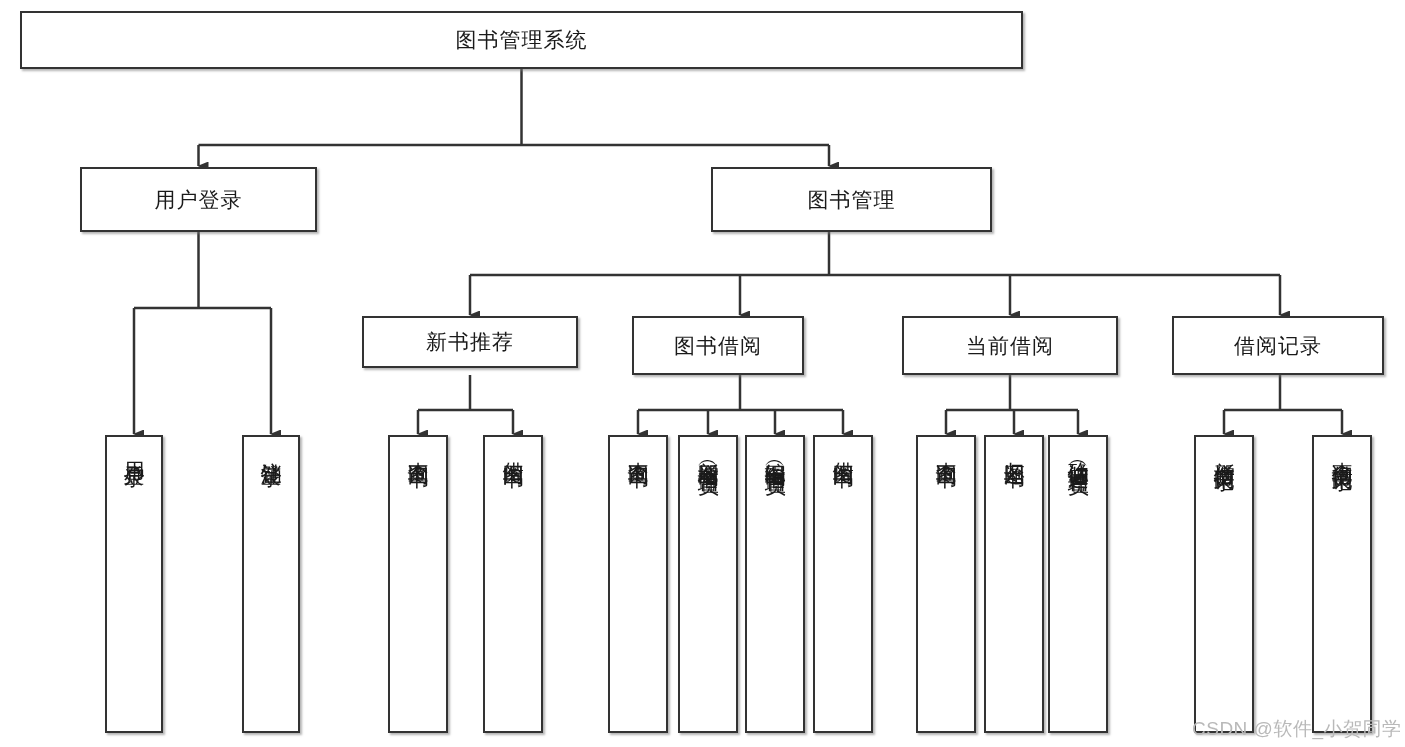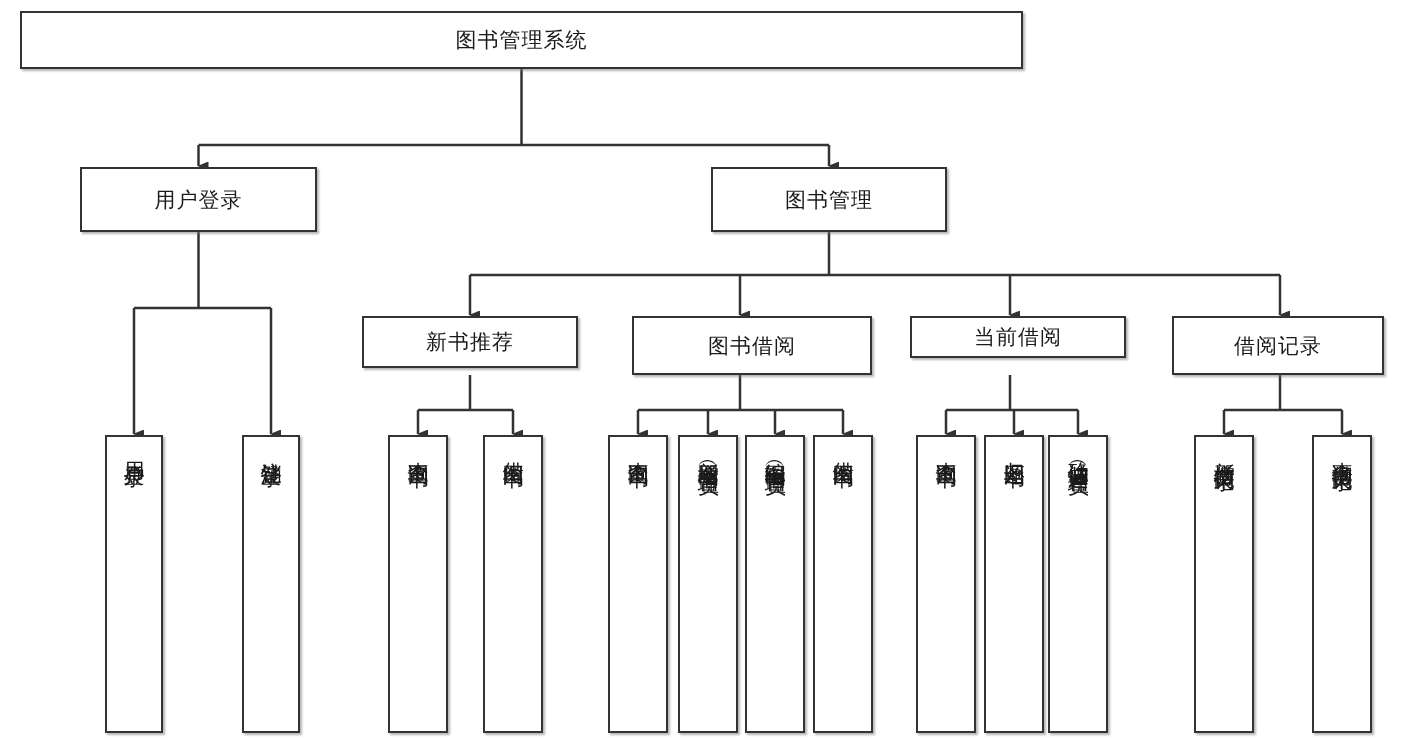--- a/index.html
+++ b/index.html
@@ -113,30 +113,30 @@
       </g>
   </svg>
 
   <div id="nodes-layer">
       <div class="node-box node-horiz" style="left: 20px; top: 11px; width: 1003px; height: 58px;">
         <span class="node-label">图书管理系统</span>
       </div>
       <div class="node-box node-horiz" style="left: 80px; top: 167px; width: 237px; height: 65px;">
         <span class="node-label">用户登录</span>
       </div>
-      <div class="node-box node-horiz" style="left: 711px; top: 167px; width: 236px; height: 65px;">
+      <div class="node-box node-horiz" style="left: 711px; top: 167px; width: 281px; height: 65px;">
         <span class="node-label">图书管理</span>
       </div>
       <div class="node-box node-horiz" style="left: 362px; top: 316px; width: 216px; height: 52px;">
         <span class="node-label">新书推荐</span>
       </div>
-      <div class="node-box node-horiz" style="left: 632px; top: 316px; width: 240px; height: 59px;">
+      <div class="node-box node-horiz" style="left: 632px; top: 316px; width: 172px; height: 59px;">
         <span class="node-label">图书借阅</span>
       </div>
-      <div class="node-box node-horiz" style="left: 902px; top: 316px; width: 216px; height: 42px; margin-left: 8px;">
+      <div class="node-box node-horiz" style="left: 902px; top: 316px; width: 216px; height: 59px;">
         <span class="node-label">当前借阅</span>
       </div>
       <div class="node-box node-horiz" style="left: 1172px; top: 316px; width: 212px; height: 59px;">
         <span class="node-label">借阅记录</span>
       </div>
       <div class="node-box node-vert" style="left: 105px; top: 435px; width: 58px; height: 298px;">
         <span class="node-label">用户登录</span>
       </div>
       <div class="node-box node-vert" style="left: 242px; top: 435px; width: 58px; height: 298px;">
         <span class="node-label">注销登录</span>
@@ -169,13 +169,14 @@
         <span class="node-label">确认归还（管理员）</span>
       </div>
       <div class="node-box node-vert" style="left: 1194px; top: 435px; width: 60px; height: 298px;">
         <span class="node-label">新增借阅记录</span>
       </div>
       <div class="node-box node-vert" style="left: 1312px; top: 435px; width: 60px; height: 298px;">
         <span class="node-label">查询借阅记录</span>
       </div>
     </div>
 
+  <div class="watermark" style="left: 1192px; top: 716px;">CSDN @软件_小贺同学</div>
 </div>
 
 </body></html>

